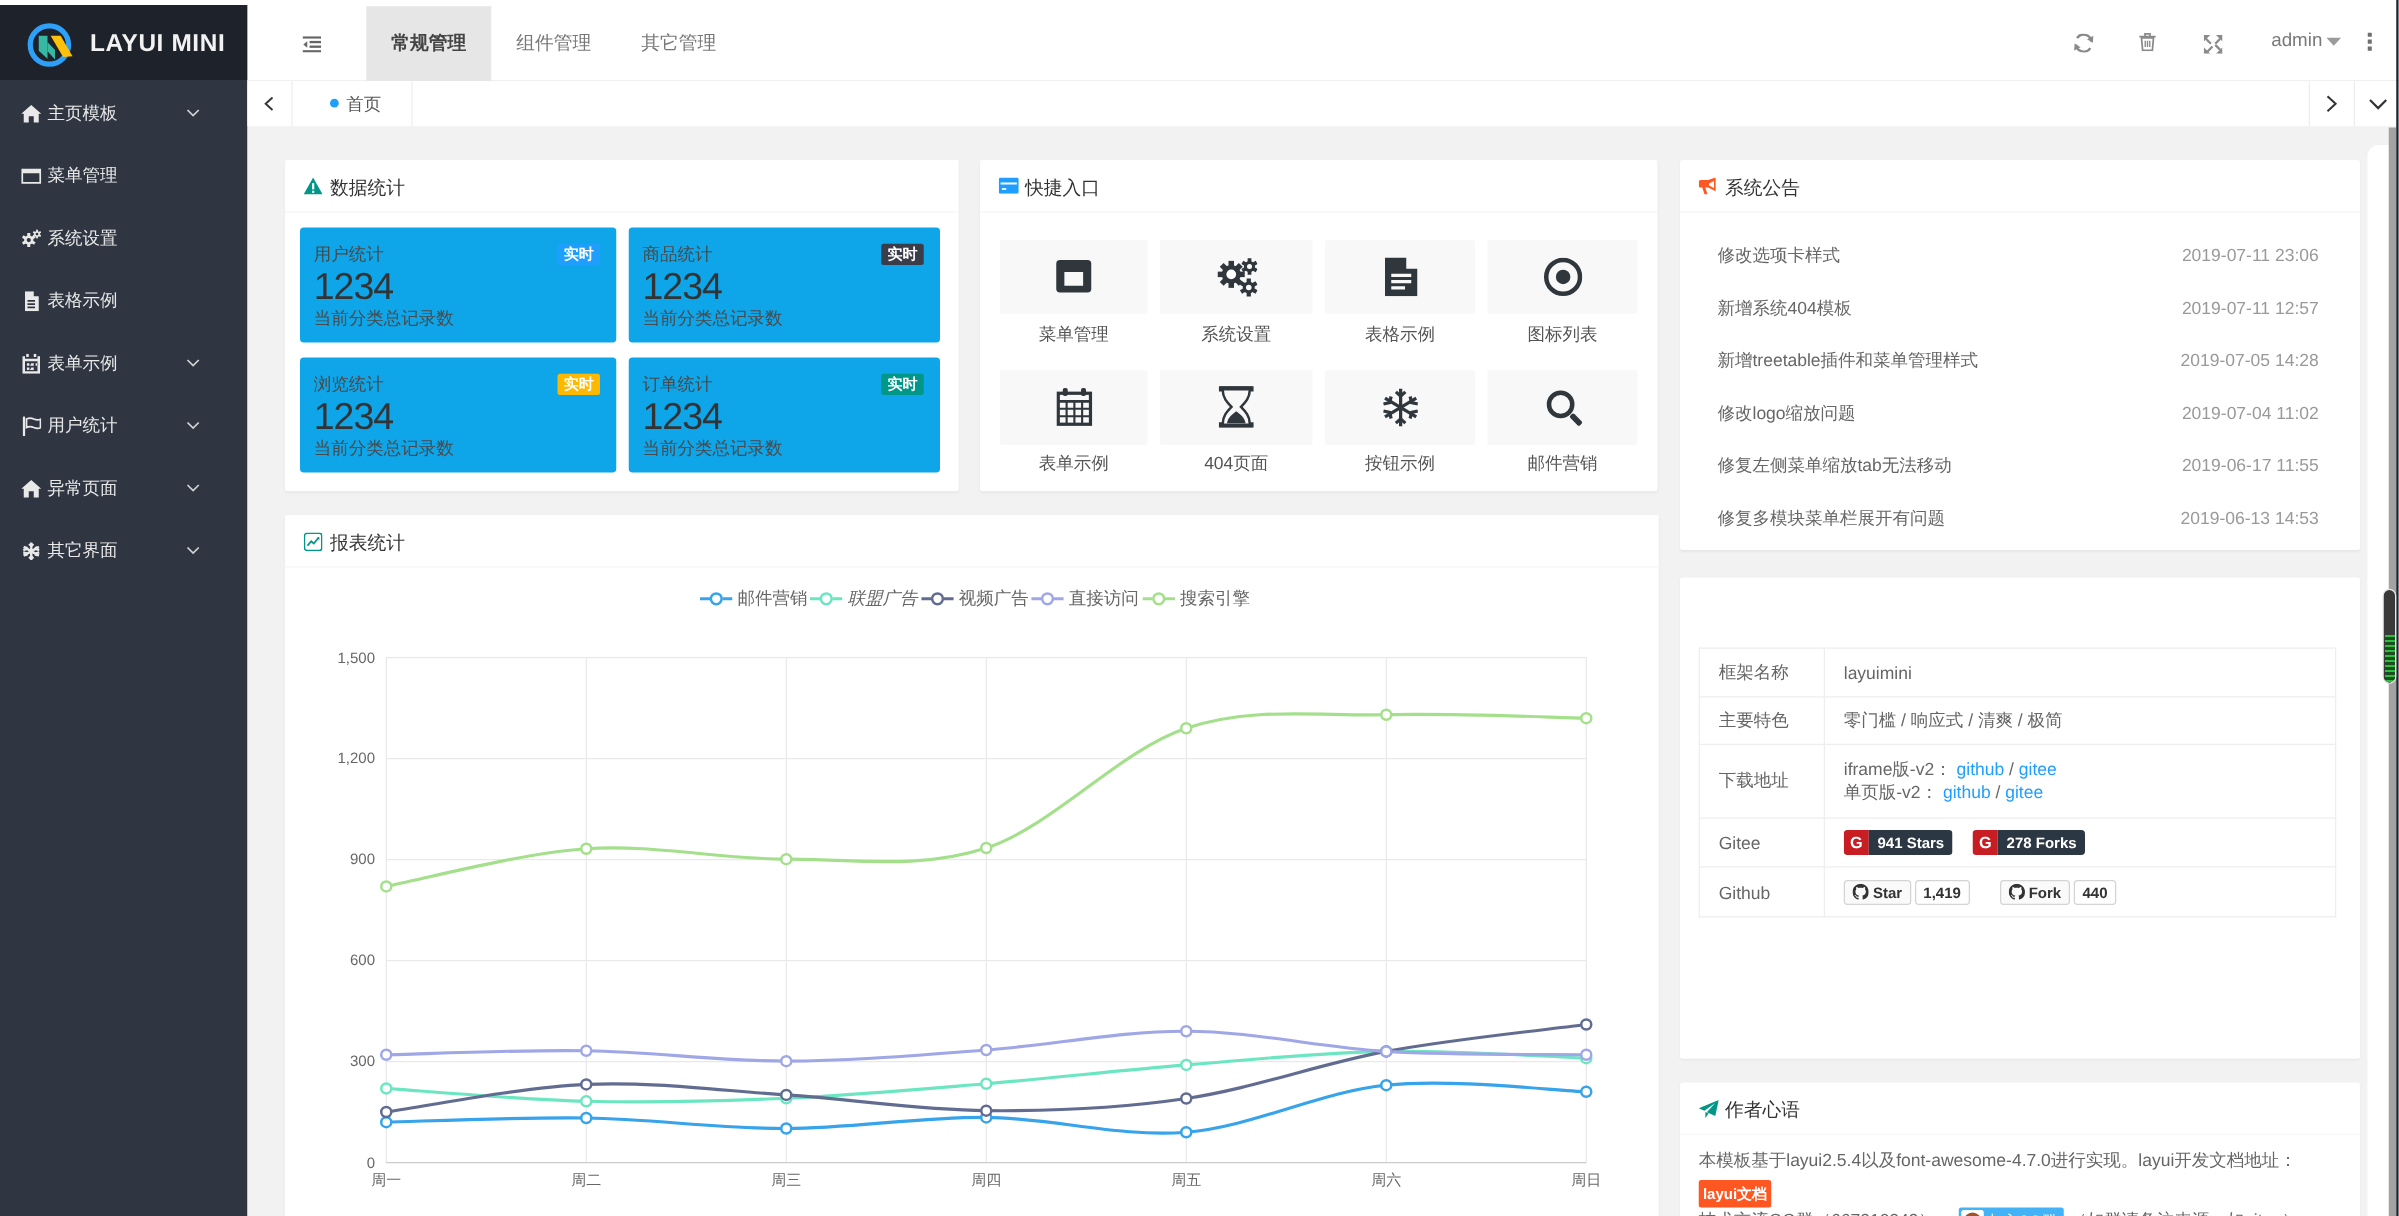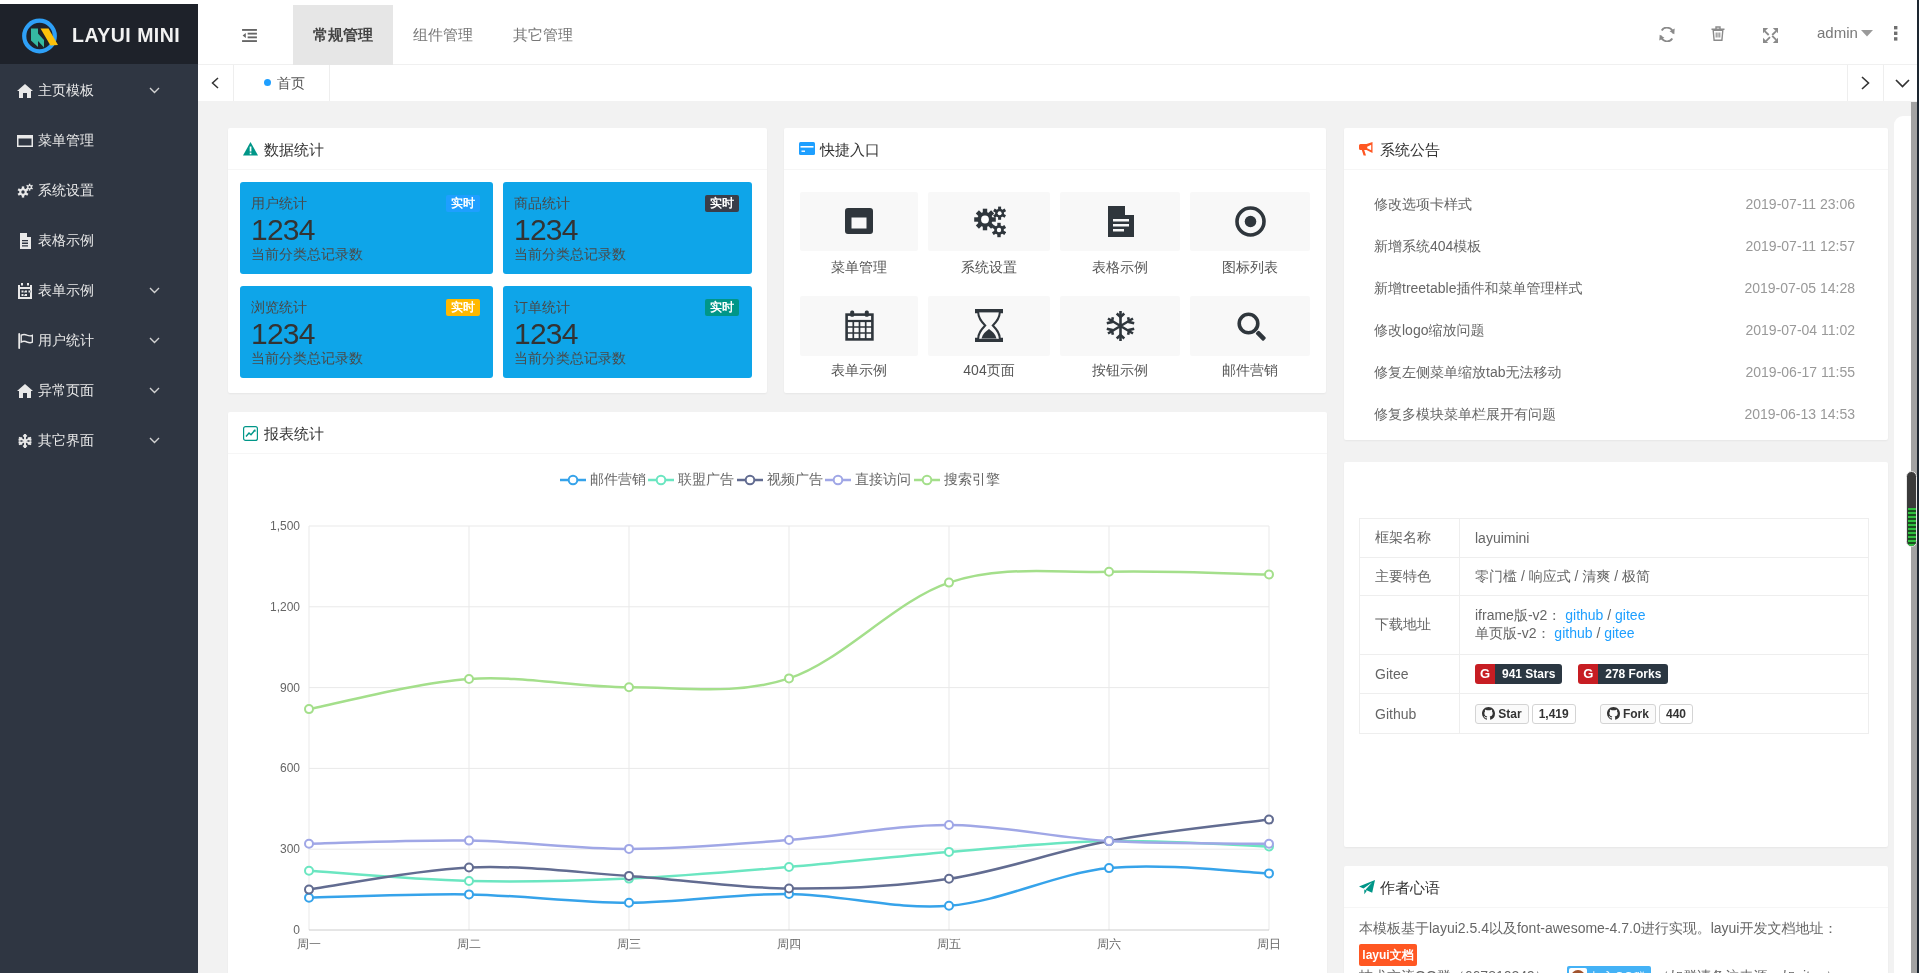--- a/index.html
+++ b/index.html
@@ -486,21 +486,21 @@
 <circle cx="561.0" cy="224.4" r="4" fill="#fff" stroke="#a4df8b" stroke-width="2"></circle>
 <circle cx="721.0" cy="128.6" r="4" fill="#fff" stroke="#a4df8b" stroke-width="2"></circle>
 <circle cx="881.0" cy="117.8" r="4" fill="#fff" stroke="#a4df8b" stroke-width="2"></circle>
 <circle cx="1041.0" cy="120.5" r="4" fill="#fff" stroke="#a4df8b" stroke-width="2"></circle>
 </svg>
 <div style="position:absolute;left:332px;top:58px;height:14px;"><svg width="26" height="12" viewBox="0 0 26 12" style="vertical-align:middle">
           <line x1="0" y1="6" x2="8" y2="6" stroke="#36a3ea" stroke-width="2.5"></line>
           <line x1="18" y1="6" x2="26" y2="6" stroke="#36a3ea" stroke-width="2.5"></line>
           <circle cx="13" cy="6" r="4.3" fill="#fff" stroke="#36a3ea" stroke-width="2"></circle>
         </svg><span style="font-size:14px;color:#666;vertical-align:middle;margin-left:4px;">邮件营销</span></div>
-<div style="position:absolute;left:420px;top:58px;height:14px;"><svg width="26" height="12" viewBox="0 0 26 12" style="vertical-align:middle">
+<div style="position:absolute;left:420px;top:58px;height:14px;font-style:italic;"><svg width="26" height="12" viewBox="0 0 26 12" style="vertical-align:middle">
           <line x1="0" y1="6" x2="8" y2="6" stroke="#6be6c1" stroke-width="2.5"></line>
           <line x1="18" y1="6" x2="26" y2="6" stroke="#6be6c1" stroke-width="2.5"></line>
           <circle cx="13" cy="6" r="4.3" fill="#fff" stroke="#6be6c1" stroke-width="2"></circle>
         </svg><span style="font-size:14px;color:#666;vertical-align:middle;margin-left:4px;">联盟广告</span></div>
 <div style="position:absolute;left:509px;top:58px;height:14px;"><svg width="26" height="12" viewBox="0 0 26 12" style="vertical-align:middle">
           <line x1="0" y1="6" x2="8" y2="6" stroke="#626c91" stroke-width="2.5"></line>
           <line x1="18" y1="6" x2="26" y2="6" stroke="#626c91" stroke-width="2.5"></line>
           <circle cx="13" cy="6" r="4.3" fill="#fff" stroke="#626c91" stroke-width="2"></circle>
         </svg><span style="font-size:14px;color:#666;vertical-align:middle;margin-left:4px;">视频广告</span></div>
 <div style="position:absolute;left:597px;top:58px;height:14px;"><svg width="26" height="12" viewBox="0 0 26 12" style="vertical-align:middle">

